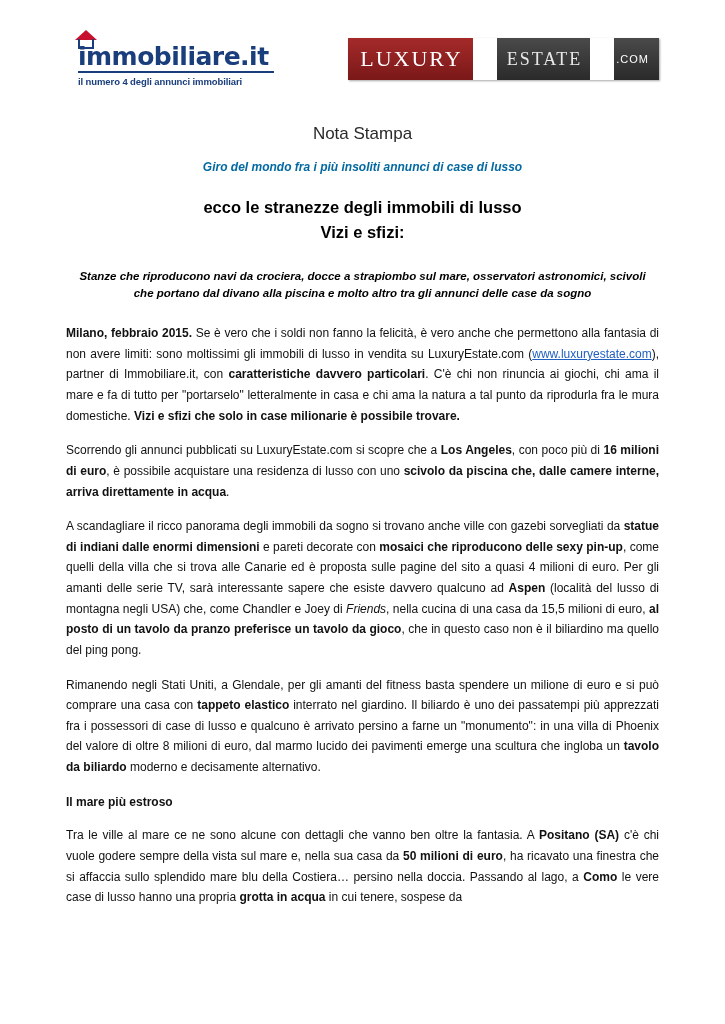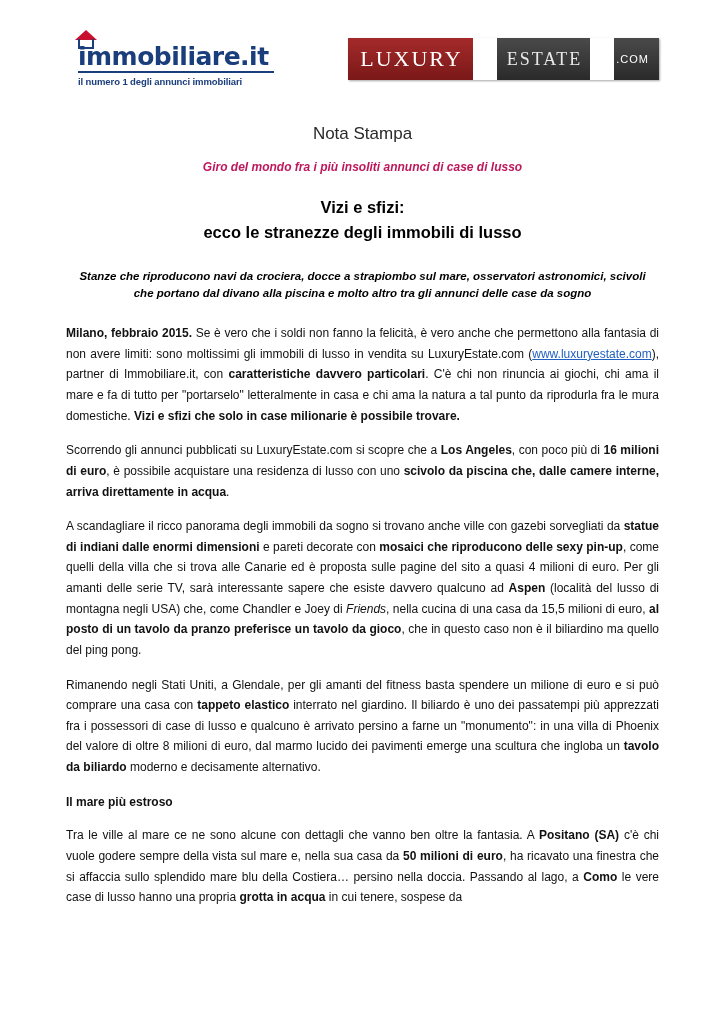--- a/index.html
+++ b/index.html
@@ -136,21 +136,21 @@
     text-align: center;
     font-size: 17px;
     color: #2a2a2a;
   }
   .subtitle-italic {
     margin-top: 16px;
     text-align: center;
     font-size: 12px;
     font-weight: bold;
     font-style: italic;
-    color: #be185d;
+    color: #0369a1;
   }
   .main-title {
     margin-top: 21px;
     text-align: center;
     font-size: 16.5px;
     font-weight: bold;
     line-height: 1.5;
     color: #000000;
   }
   .standfirst {
@@ -193,38 +193,38 @@
 
   <div class="logo-row">
 
     <div class="logo-immobiliare">
       <div class="imm-house">
         <div class="roof"></div>
         <div class="body"></div>
       </div>
       <div class="imm-main">immobiliare.it</div>
       <div class="imm-rule"></div>
-      <div class="imm-sub">il numero 1 degli annunci immobiliari</div>
+      <div class="imm-sub">il numero 4 degli annunci immobiliari</div>
     </div>
 
     <div class="logo-luxury">
       <div class="lux-left">LUXURY</div>
       <div class="lux-mid">ESTATE</div>
       <div class="lux-right">.COM</div>
     </div>
 
   </div>
 
   <div class="nota-stampa">Nota Stampa</div>
 
   <div class="subtitle-italic">Giro del mondo fra i più insoliti annunci di case di lusso</div>
 
   <div class="main-title">
+    <div>ecco le stranezze degli immobili di lusso</div>
     <div>Vizi e sfizi:</div>
-    <div>ecco le stranezze degli immobili di lusso</div>
   </div>
 
   <div class="standfirst">Stanze che riproducono navi da crociera, docce a strapiombo sul mare, osservatori astronomici, scivoli che portano dal divano alla piscina e molto altro tra gli annunci delle case da sogno</div>
 
   <div class="body-text">
 
     <p><b>Milano, febbraio 2015.</b> Se è vero che i soldi non fanno la felicità, è vero anche che permettono alla fantasia di non avere limiti: sono moltissimi gli immobili di lusso in vendita su LuxuryEstate.com (<a class="link" href="#">www.luxuryestate.com</a>), partner di Immobiliare.it, con <b>caratteristiche davvero particolari</b>. C'è chi non rinuncia ai giochi, chi ama il mare e fa di tutto per "portarselo" letteralmente in casa e chi ama la natura a tal punto da riprodurla fra le mura domestiche. <b>Vizi e sfizi che solo in case milionarie è possibile trovare.</b></p>
 
 
     <p>Scorrendo gli annunci pubblicati su LuxuryEstate.com si scopre che a <b>Los Angeles</b>, con poco più di <b>16 milioni di euro</b>, è possibile acquistare una residenza di lusso con uno <b>scivolo da piscina che, dalle camere interne, arriva direttamente in acqua</b>.</p>

